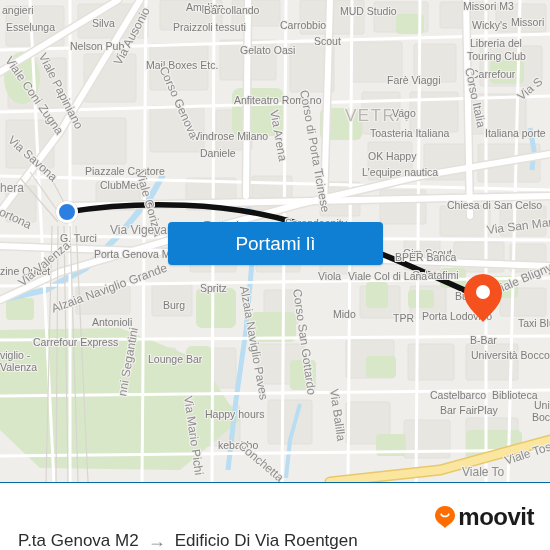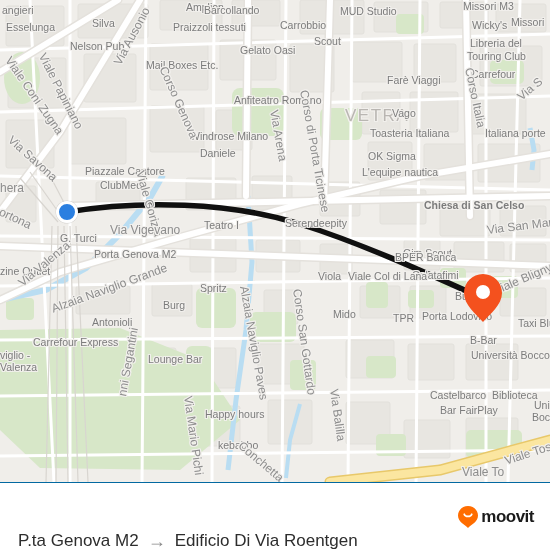--- a/index.html
+++ b/index.html
@@ -81,21 +81,21 @@
     display:flex;align-items:center;gap:9px;
     margin-left:18px;
     font-size:17px;color:#2d2d2d;
   }
   .arrow{color:#8a8a8a;font-size:18px;line-height:1;}
   .brand{
     position:absolute;right:16px;top:50%;transform:translateY(-50%);
     display:flex;align-items:center;gap:2px;
   }
   .brand-word{
-    font-size:17px;font-weight:bold;color:#1b1b1b;letter-spacing:-.5px;
+    font-size:24px;font-weight:bold;color:#1b1b1b;letter-spacing:-.5px;
     font-family:"Liberation Sans", sans-serif;
   }
 </style>
 </head>
 <body>
 
 <div id="app">
 
   <div class="map">
 
@@ -279,26 +279,26 @@
         <div class="lbl " style="left: 240px; top: 45px;">Gelato Oasi</div>
         <div class="lbl " style="left: 471px; top: 69px;">Carrefour</div>
         <div class="lbl " style="left: 387px; top: 75px;">Farè Viaggi</div>
         <div class="lbl " style="left: 234px; top: 95px;">Anfiteatro Romano</div>
         <div class="lbl  big" style="left: 345px; top: 107px;">VETRA</div>
         <div class="lbl " style="left: 392px; top: 108px;">Vago</div>
         <div class="lbl " style="left: 190px; top: 131px;">Windrose Milano</div>
         <div class="lbl " style="left: 370px; top: 128px;">Toasteria Italiana</div>
         <div class="lbl " style="left: 485px; top: 128px;">Italiana porte</div>
         <div class="lbl " style="left: 200px; top: 148px;">Daniele</div>
-        <div class="lbl " style="left: 368px; top: 151px;">OK Sigma</div>
+        <div class="lbl " style="left: 368px; top: 151px;">OK Happy</div>
         <div class="lbl " style="left: 85px; top: 166px;">Piazzale Cantore</div>
         <div class="lbl " style="left: 362px; top: 167px;">L'equipe nautica</div>
         <div class="lbl " style="left: 100px; top: 180px;">ClubMed</div>
         <div class="lbl " style="left: 204px; top: 172px; margin-top: 48px;">Teatro I</div>
-        <div class="lbl " style="left: 424px; top: 200px; font-weight: bold;">Chiesa di San Celso</div>
+        <div class="lbl " style="left: 447px; top: 200px;">Chiesa di San Celso</div>
         <div class="lbl " style="left: 60px; top: 233px;">G. Turci</div>
         <div class="lbl " style="left: 285px; top: 218px;">Serendeepity</div>
         <div class="lbl " style="left: 54px; top: 249px; padding-left: 40px;">Porta Genova M2</div>
         <div class="lbl " style="left: 0px; top: 266px;">zine Outlet</div>
         <div class="lbl " style="left: 383px; top: 248px; margin-left: 20px;">Gim Scout</div>
         <div class="lbl " style="left: 395px; top: 252px;">BPER Banca</div>
         <div class="lbl " style="left: 412px; top: 270px;">Calatafimi</div>
         <div class="lbl " style="left: 318px; top: 271px;">Viola</div>
         <div class="lbl " style="left: 348px; top: 271px;">Viale Col di Lana</div>
         <div class="lbl " style="left: 455px; top: 291px;">Burg</div>
@@ -351,20 +351,21 @@
 
     <div class="origin-dot" style="left:56px;top:201px;"></div>
 
     <div class="dest-pin" style="left:463px;top:272px;">
       <svg width="40" height="52" viewBox="0 0 40 52">
         <path d="M20 2 C9.5 2 1 10.5 1 21 C1 33 13 42 20 50 C27 42 39 33 39 21 C39 10.5 30.5 2 20 2 Z" fill="#f4511e"></path>
         <circle cx="20" cy="20" r="7" fill="#ffffff"></circle>
       </svg>
     </div>
 
+    <button class="cta">Portami lì</button>
 
   </div>
 
   <div class="footer">
     <div class="footer-route">
       <span>P.ta Genova M2</span>
       <span class="arrow">→</span>
       <span>Edificio Di Via Roentgen</span>
     </div>
     <div class="brand">

